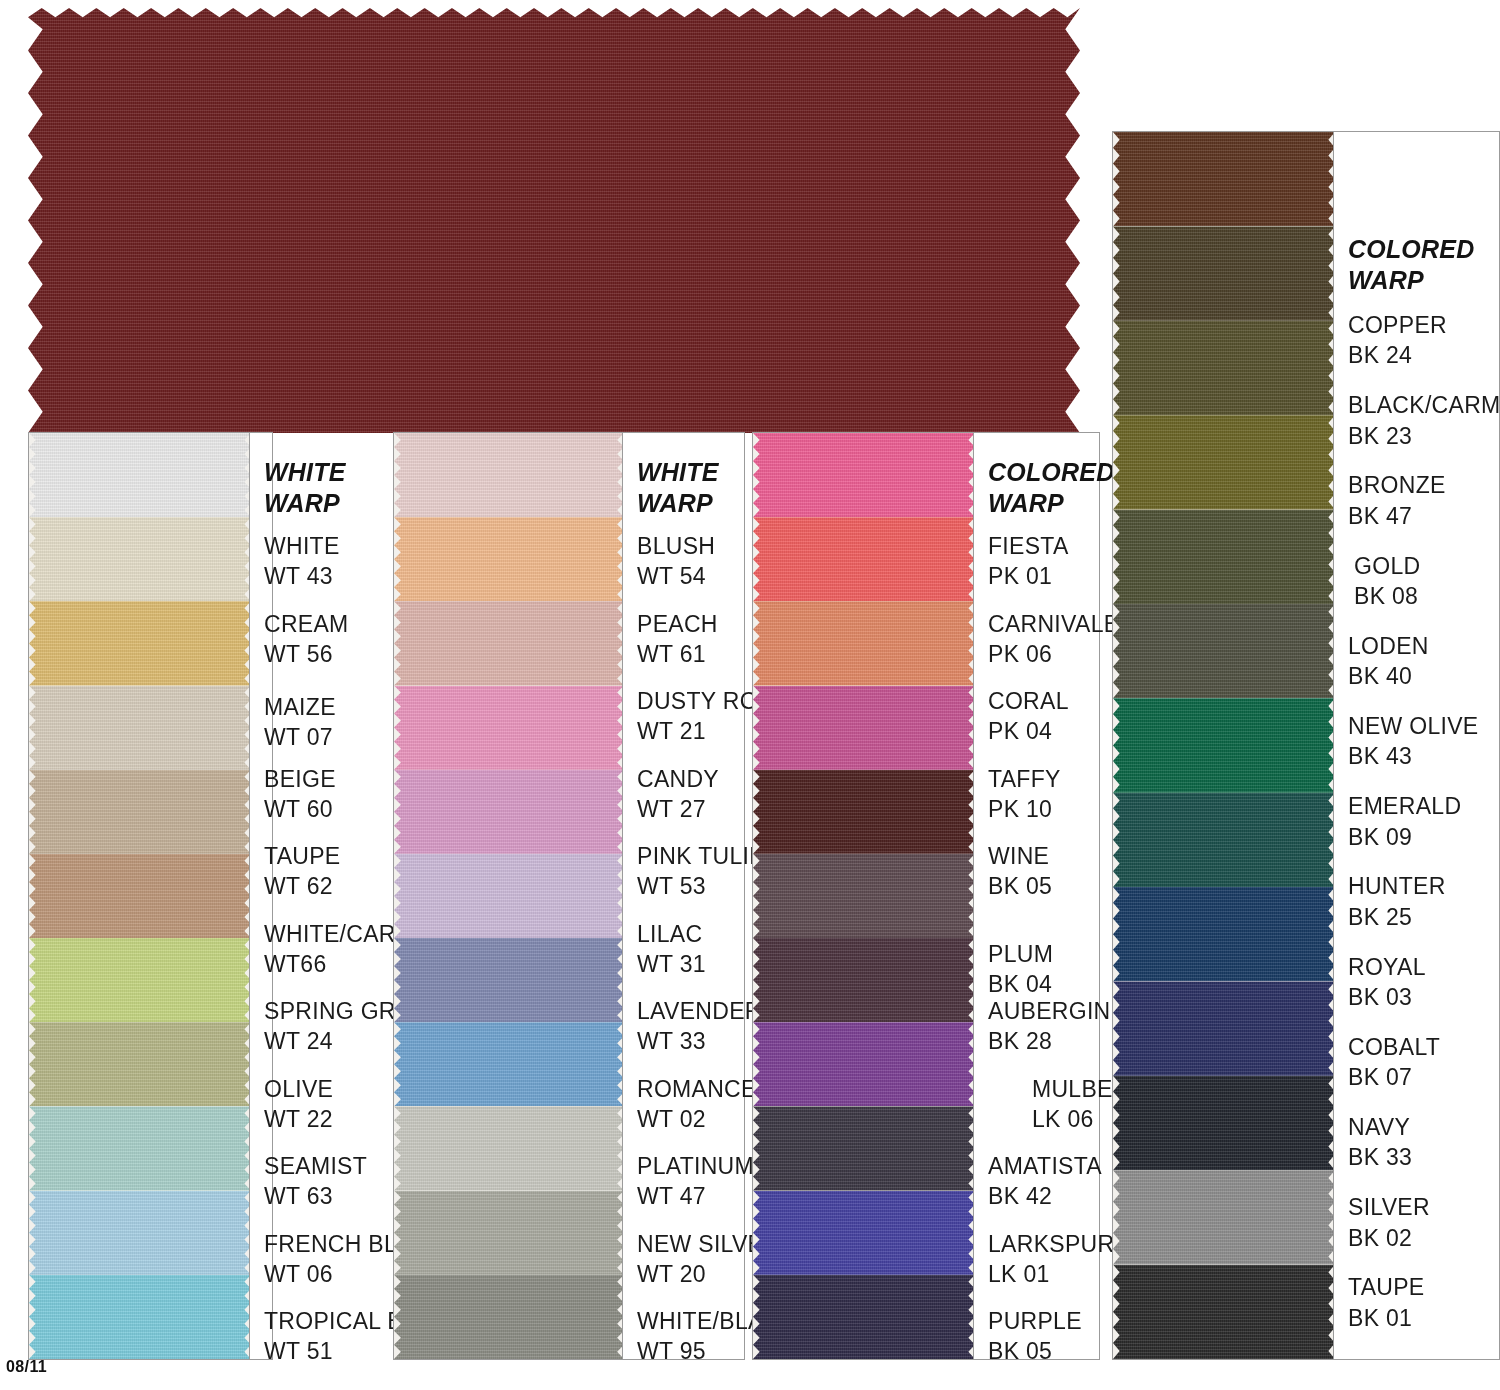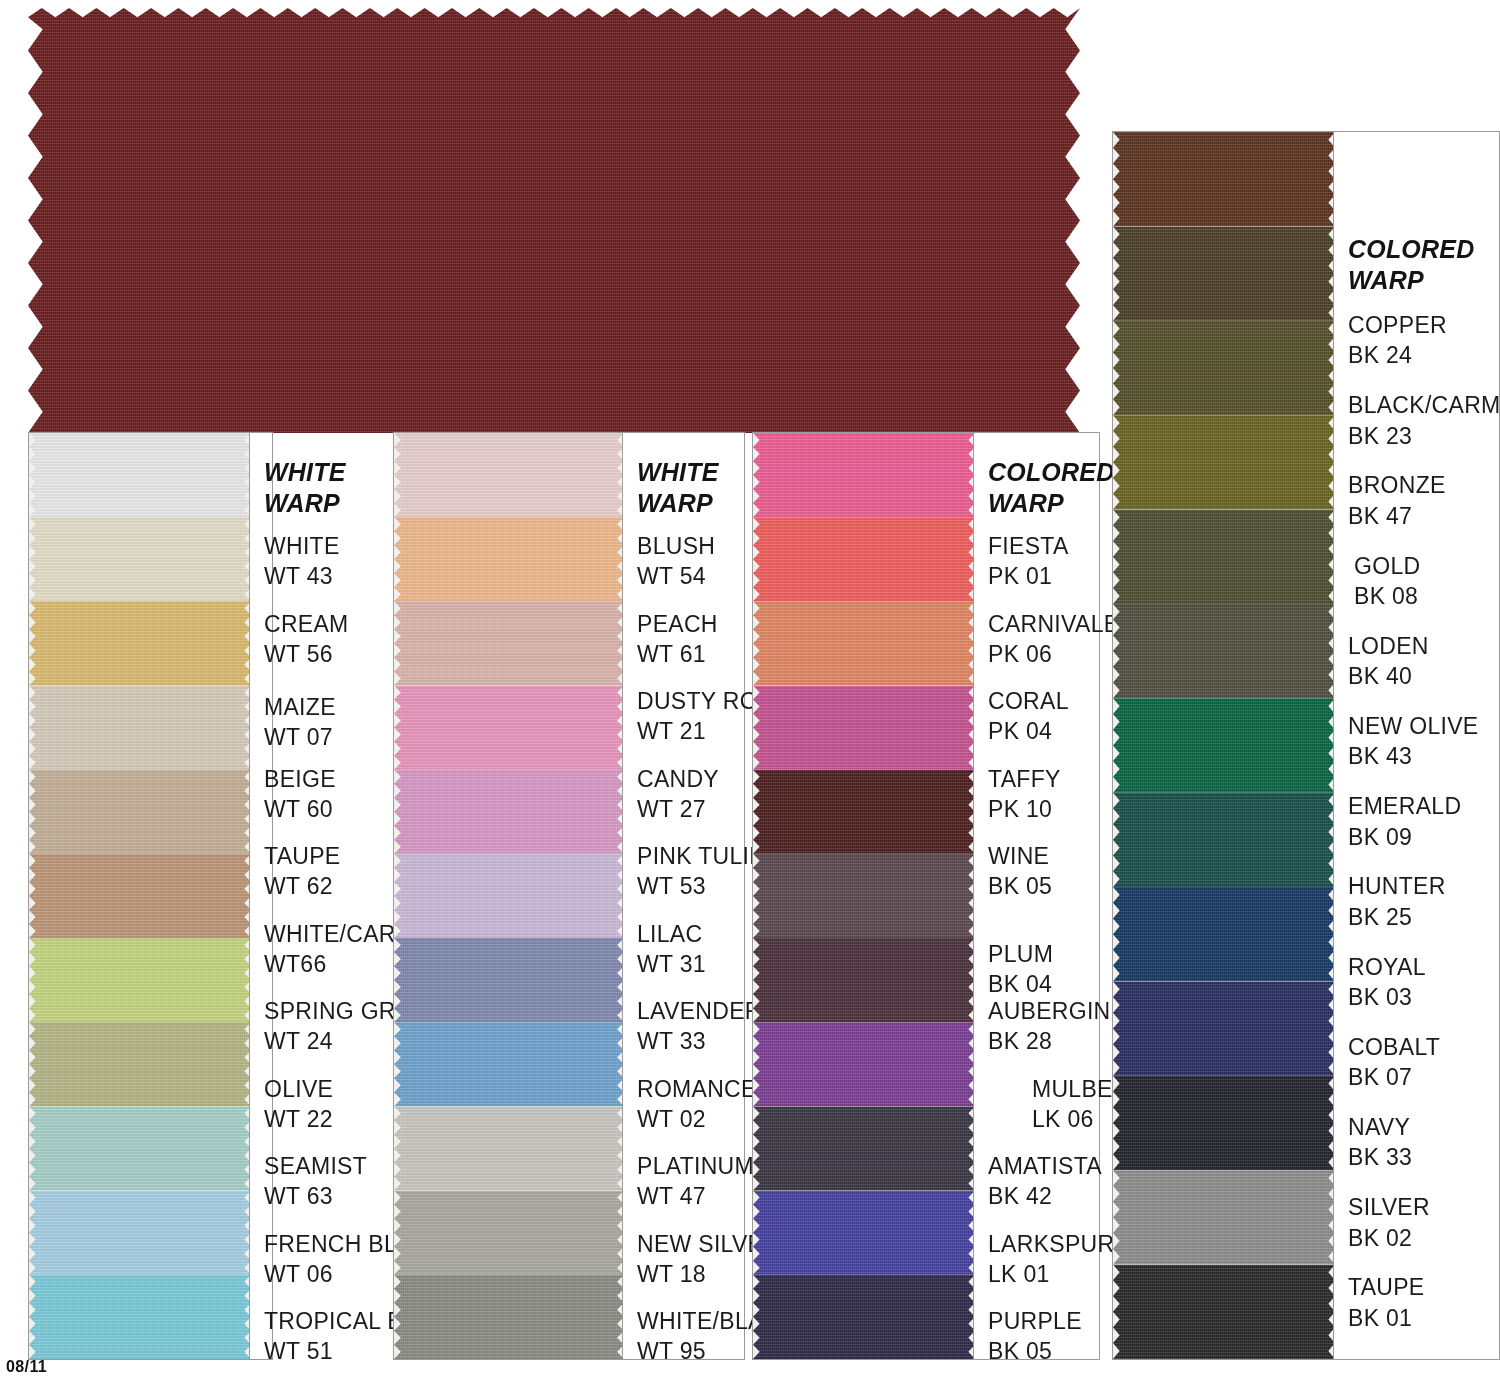--- a/index.html
+++ b/index.html
@@ -300,21 +300,21 @@
 WARP</div>
           <div class="lbl" style="top: 98px;"><span>BLUSH</span><span class="code">WT 54</span></div>
           <div class="lbl" style="top: 175.5px;"><span>PEACH</span><span class="code">WT 61</span></div>
           <div class="lbl" style="top: 253px;"><span>DUSTY ROSE</span><span class="code">WT 21</span></div>
           <div class="lbl" style="top: 330.5px;"><span>CANDY</span><span class="code">WT 27</span></div>
           <div class="lbl" style="top: 408px;"><span>PINK TULIP</span><span class="code">WT 53</span></div>
           <div class="lbl" style="top: 485.5px;"><span>LILAC</span><span class="code">WT 31</span></div>
           <div class="lbl" style="top: 563px;"><span>LAVENDER</span><span class="code">WT 33</span></div>
           <div class="lbl" style="top: 640.5px;"><span>ROMANCE</span><span class="code">WT 02</span></div>
           <div class="lbl" style="top: 718px;"><span>PLATINUM</span><span class="code">WT 47</span></div>
-          <div class="lbl" style="top: 795.5px;"><span>NEW SILVER</span><span class="code">WT 18</span></div>
+          <div class="lbl" style="top: 795.5px;"><span>NEW SILVER</span><span class="code">WT 20</span></div>
           <div class="lbl" style="top: 873px;"><span>WHITE/BLACK</span><span class="code">WT 95</span></div>
         </div>
       </div>
       <div class="col" style="left: 752px; top: 432px; width: 348px; height: 928px;">
         <div class="col-swatches" style="width: 222px;">
           <div class="strip" title="FIESTA PK 01" style="height: 84.1818px;">
             <div class="fabric zigzag-sides" style="background-color: rgb(236, 94, 147);">
               <div class="weave"></div>
             </div>
           </div>

